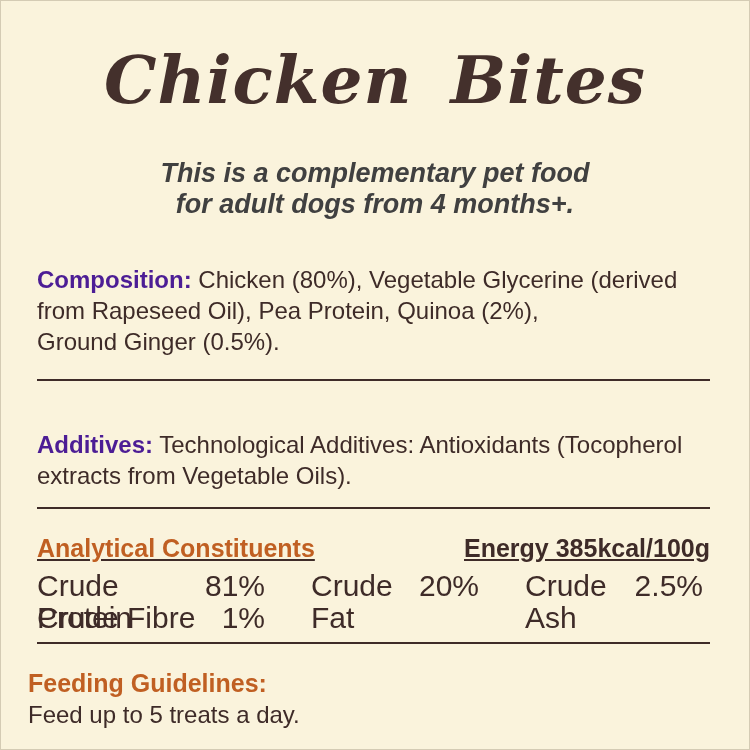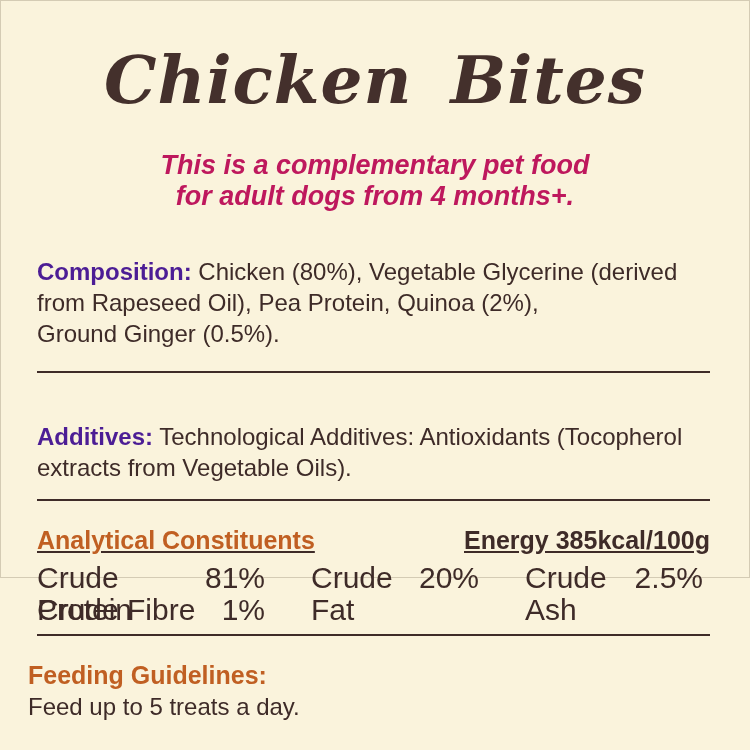--- a/index.html
+++ b/index.html
@@ -5,45 +5,45 @@
   html, body { margin: 0; padding: 0; }
   body {
     width: 750px; height: 750px;
     background: #FAF3DC;
     font-family: "Liberation Sans", sans-serif;
     color: #3E2B28;
     overflow: hidden;
     position: relative;
   }
   .frame {
-    width: 750px; height: 578px;
+    width: 750px; height: 750px;
     box-sizing: border-box;
     box-shadow: inset 0 0 0 1px rgba(140,128,105,0.35);
   }
   .title {
     margin: 0;
     padding-top: 34px;
     text-align: center;
     font-family: "DejaVu Serif", serif;
     font-style: italic;
     font-weight: 700;
     font-size: 66px;
     line-height: 92px;
     color: #44302C;
     word-spacing: 14px;
     letter-spacing: 1px;
   }
   .subtitle {
-    margin-top: 24px;
+    margin-top: 32px;
     text-align: center;
     font-weight: bold;
     font-style: italic;
     font-size: 27px;
     line-height: 31px;
-    color: #be185d;
+    color: #404040;
   }
   .section {
     margin: 0 40px 0 37px;
     font-size: 24px;
     line-height: 31px;
     color: #3E2B28;
   }
   .section-composition { margin-top: 44px; }
   .section-additives { margin-top: 48px; }
   .label-orange {

